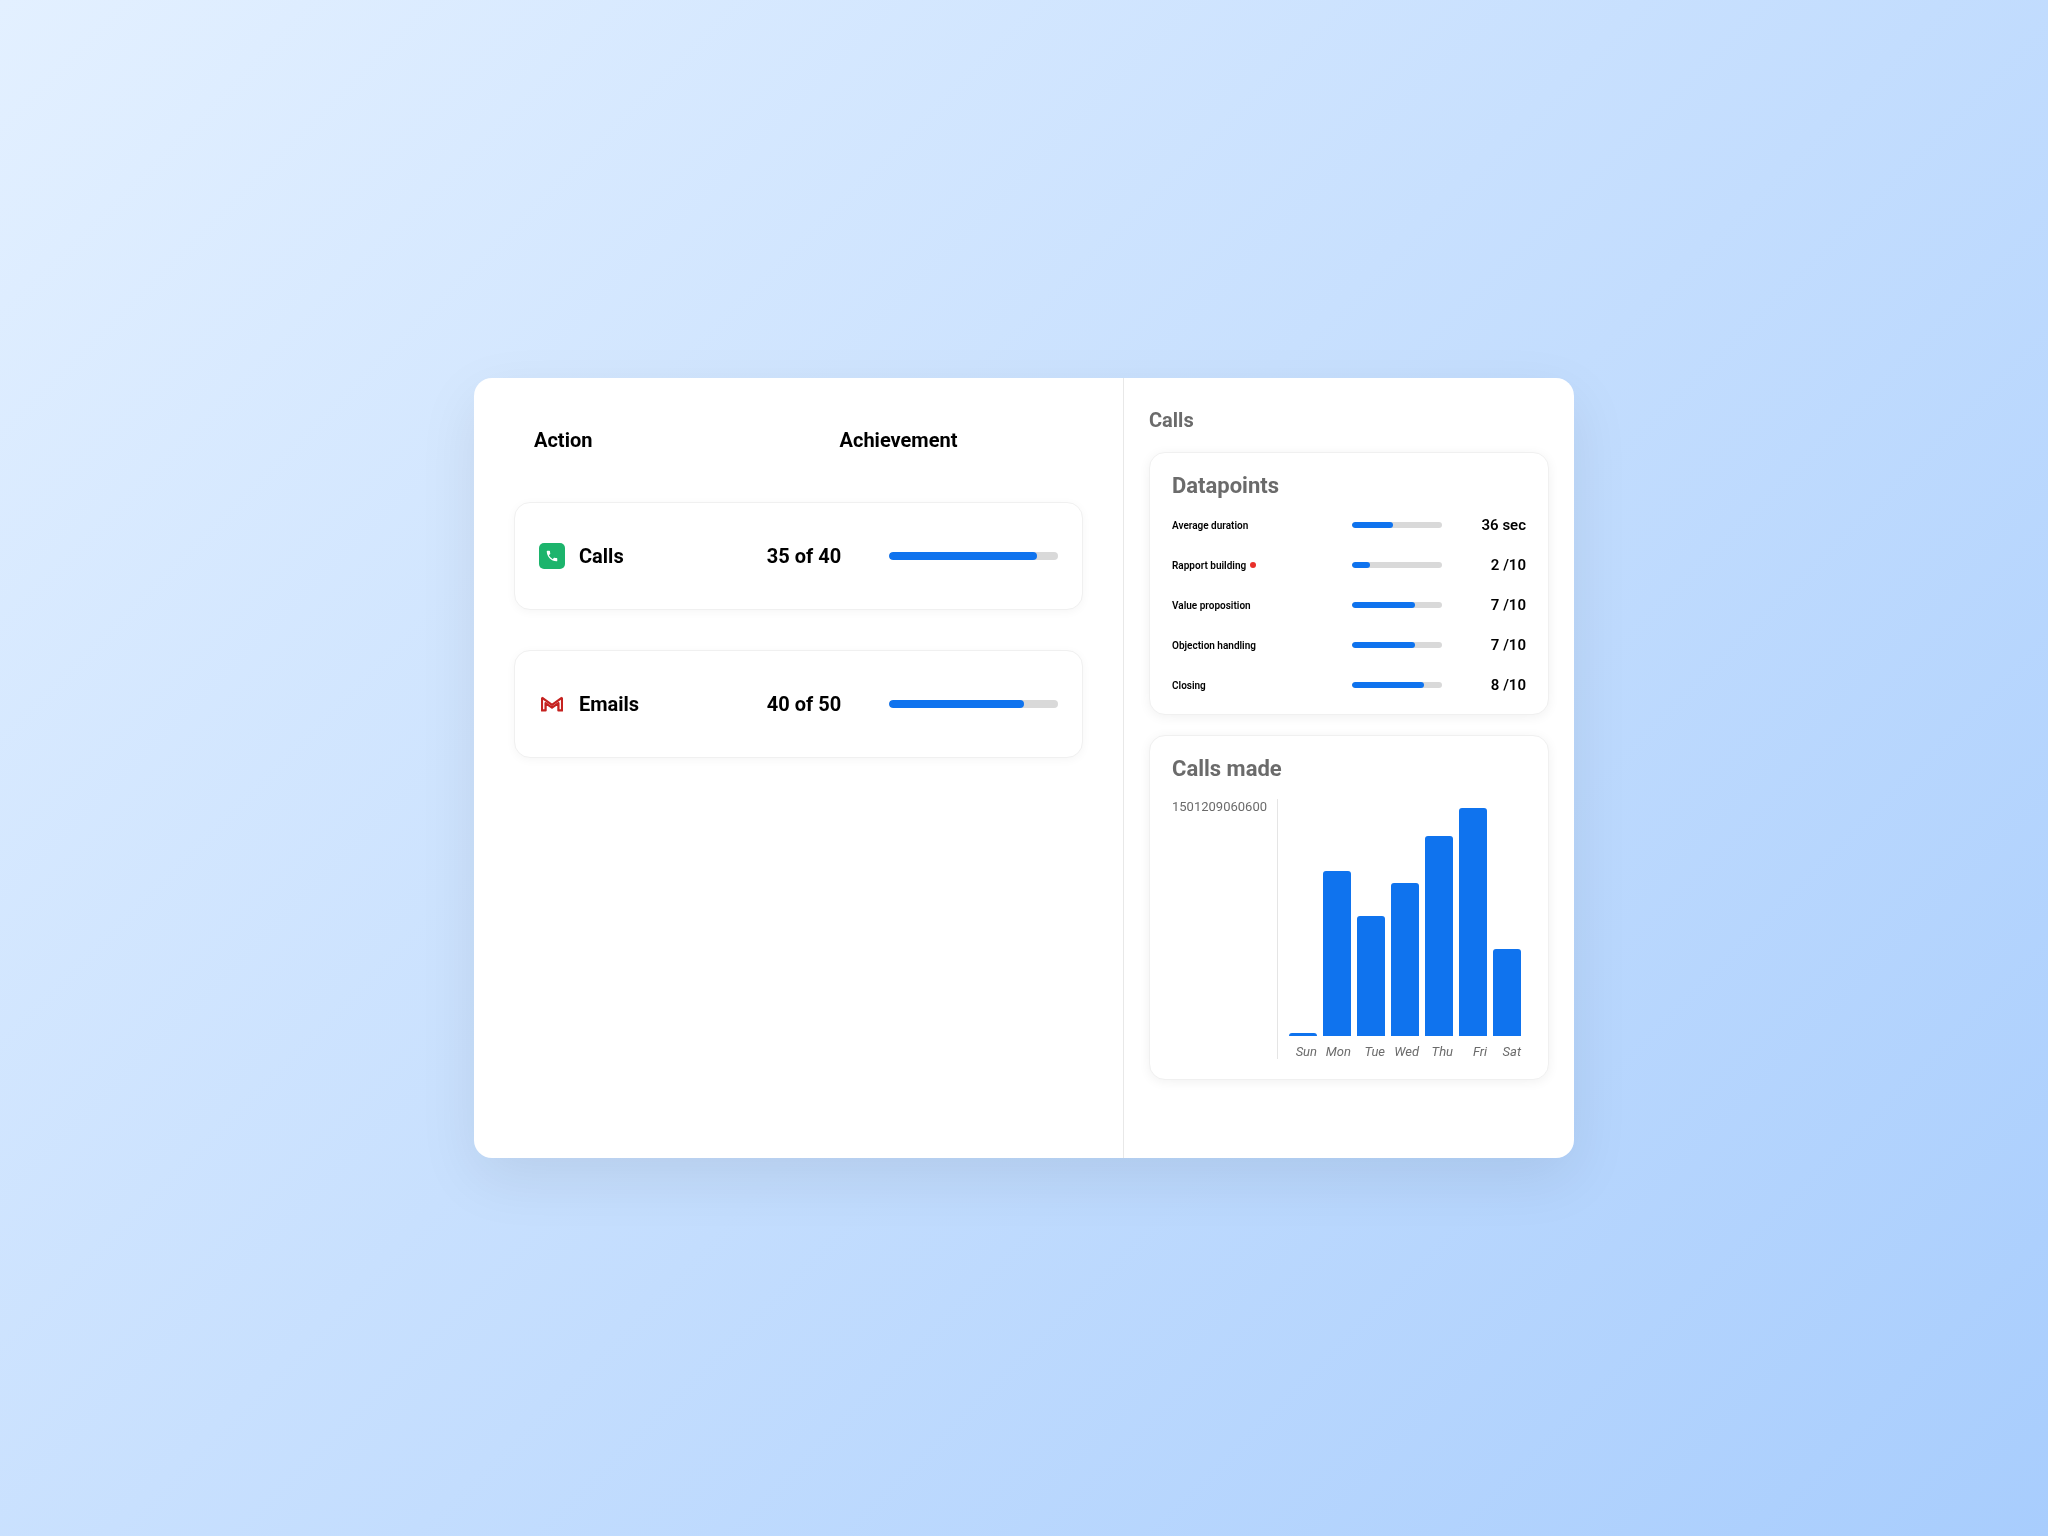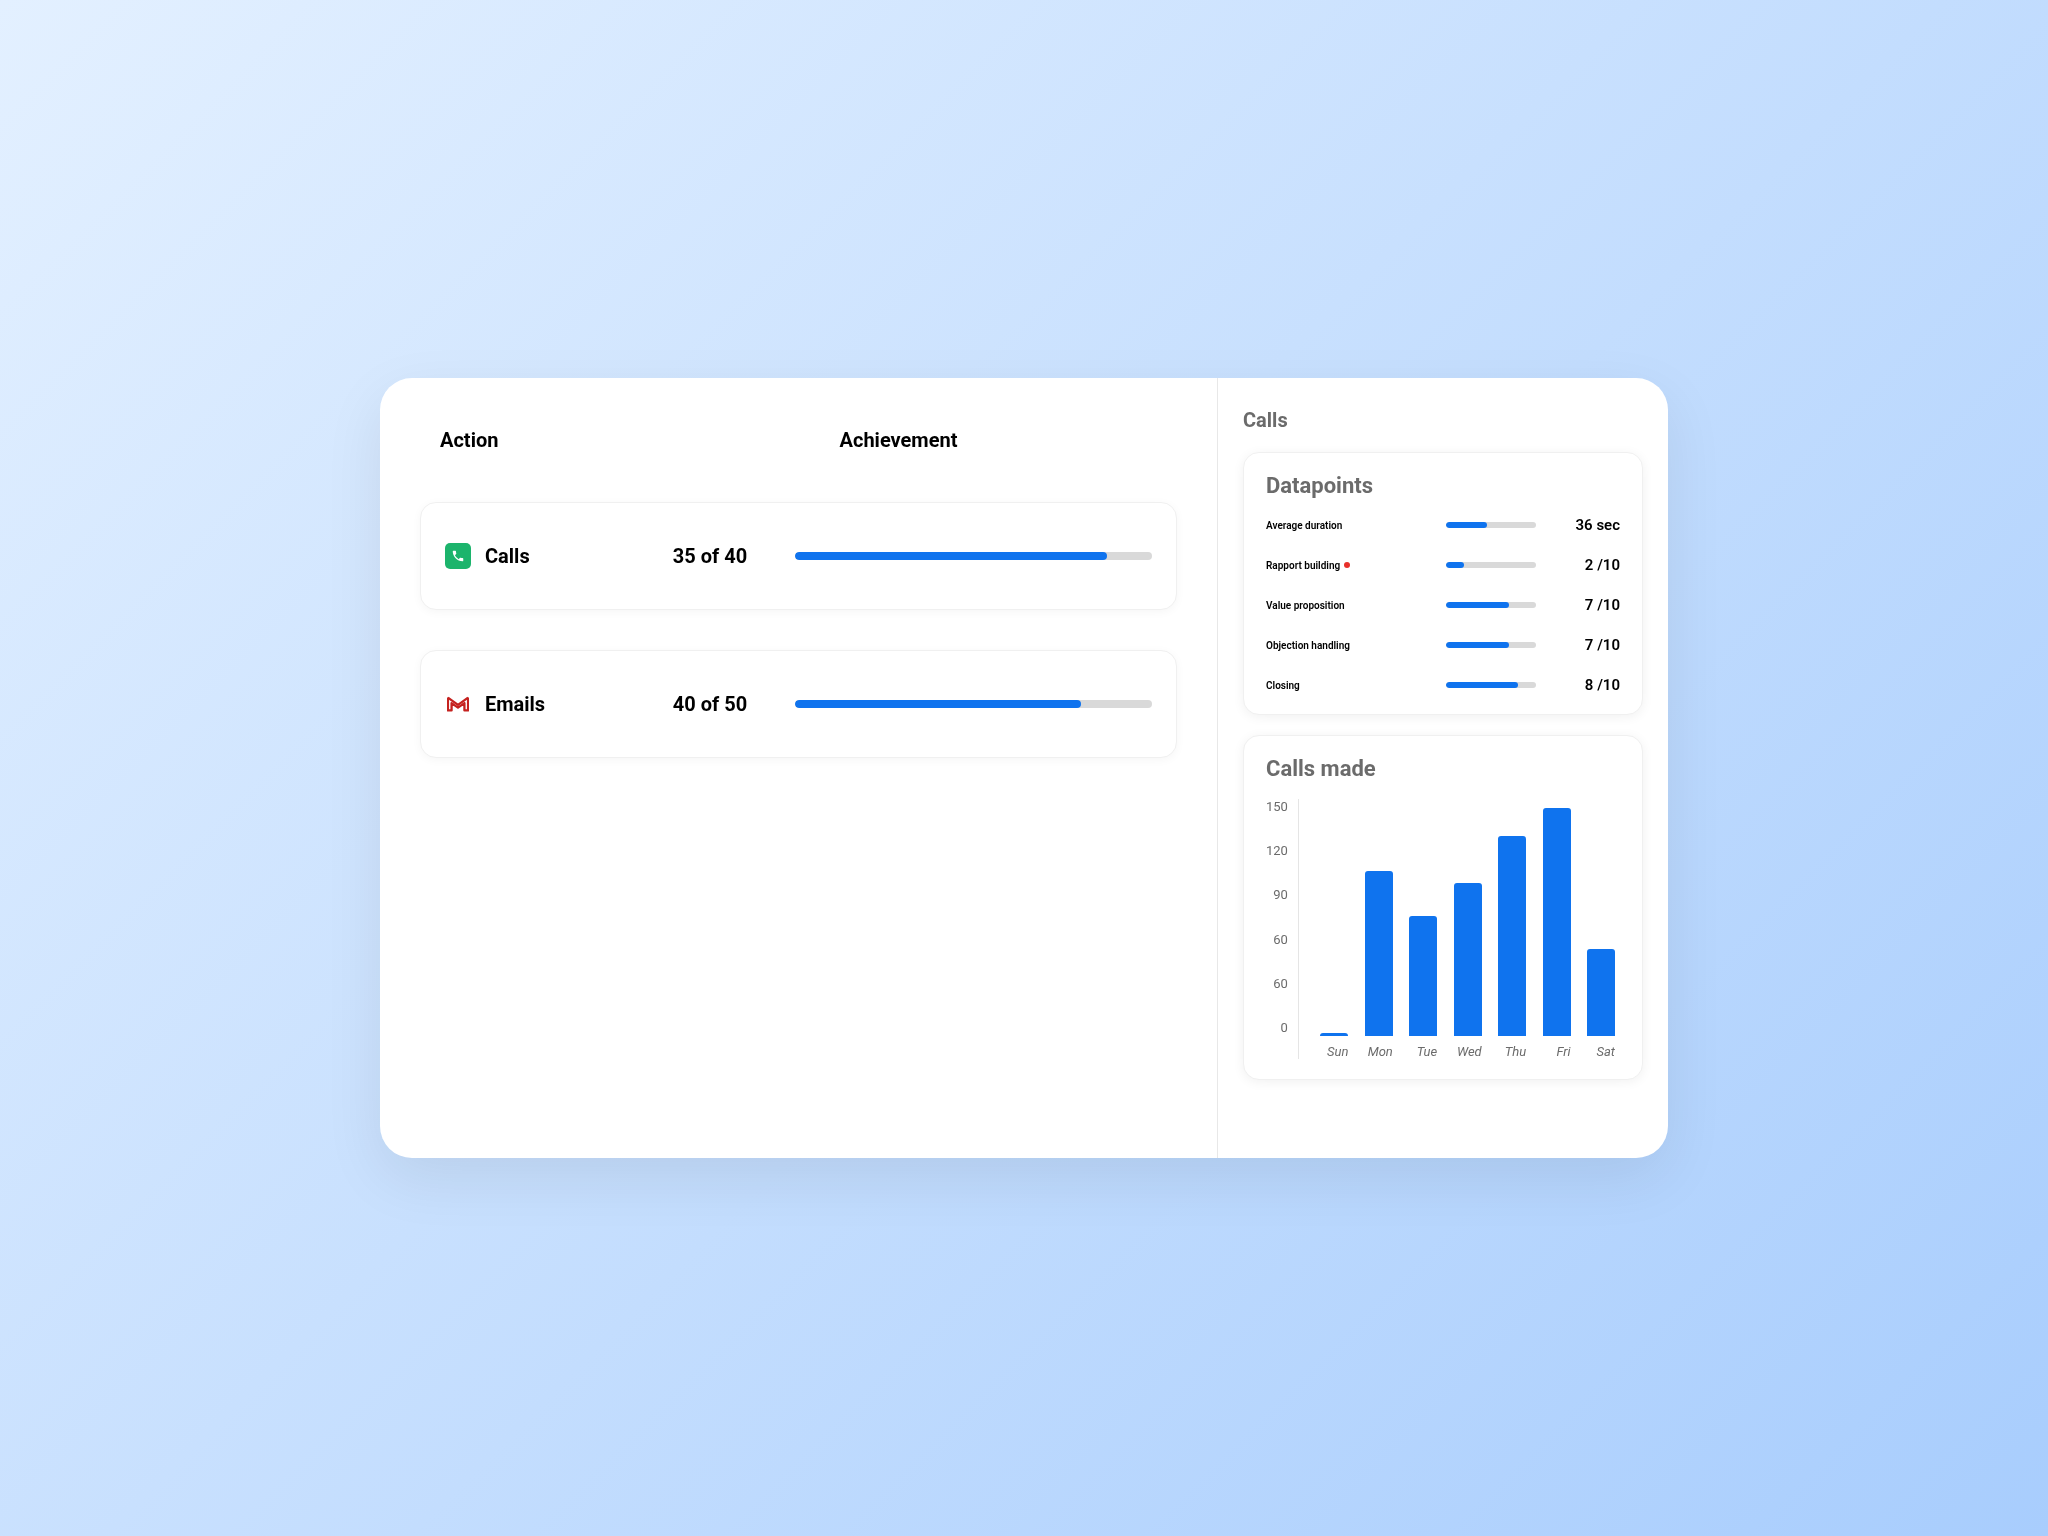--- a/index.html
+++ b/index.html
@@ -11,22 +11,22 @@
       font-family: -apple-system, BlinkMacSystemFont, 'Segoe UI', Roboto, Helvetica, Arial, sans-serif;
       background: linear-gradient(135deg, #e3f0ff 0%, #a8cdfd 100%);
       display: flex;
       align-items: center;
       justify-content: center;
       min-height: 100vh;
       padding: 40px;
     }
     .dashboard {
       background: #ffffff;
-      border-radius: 32px;
-      width: 1288px;
+      border-radius: 18px;
+      width: 1100px;
       height: 780px;
       display: flex;
       box-shadow: 0 20px 60px rgba(0,0,0,0.08);
       overflow: hidden;
     }
     .left-panel {
       flex: 1;
       padding: 50px 40px;
       border-right: 1px solid #e8e8e8;
     }
@@ -165,21 +165,21 @@
       font-weight: 600;
       color: #000;
       margin-left: auto;
     }
     .chart-container {
       display: flex;
       height: 260px;
     }
     .y-axis {
       display: flex;
-      flex-direction: column;
+      flex-direction: row;
       justify-content: space-between;
       padding-right: 10px;
       padding-bottom: 24px;
       font-size: 13px;
       color: #6b6b6b;
       text-align: right;
     }
     .bars-area {
       flex: 1;
       display: flex;

